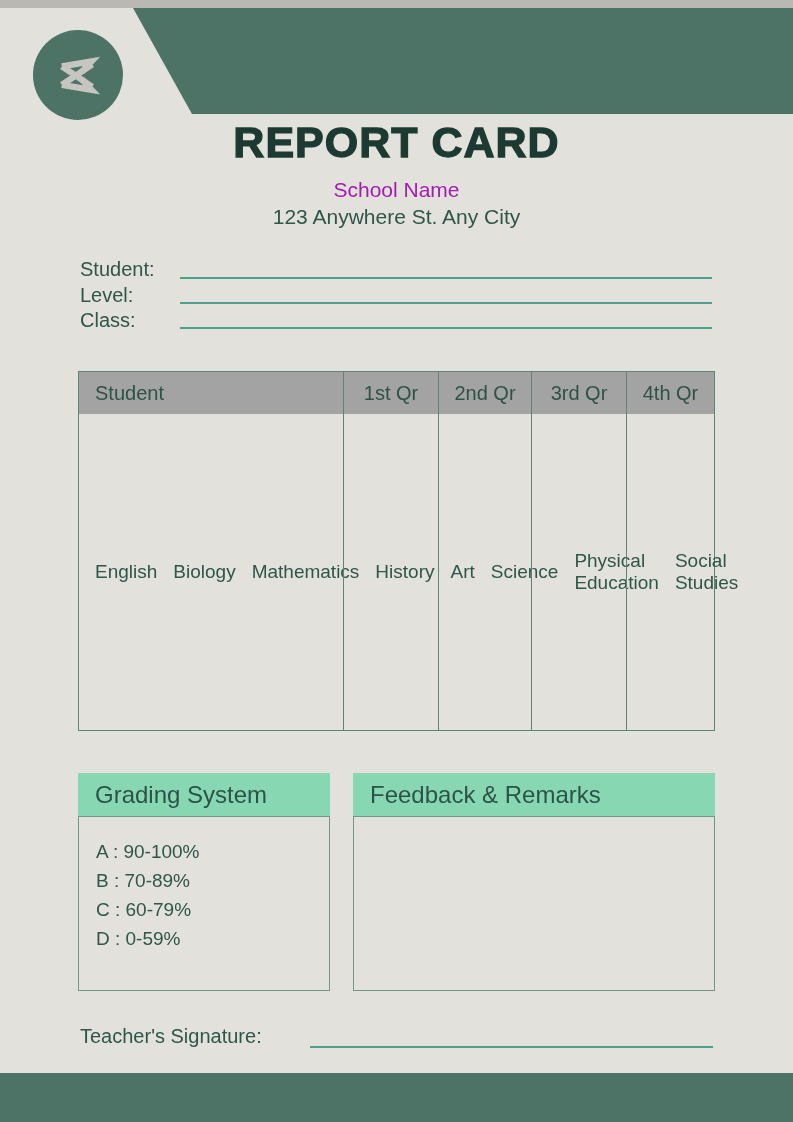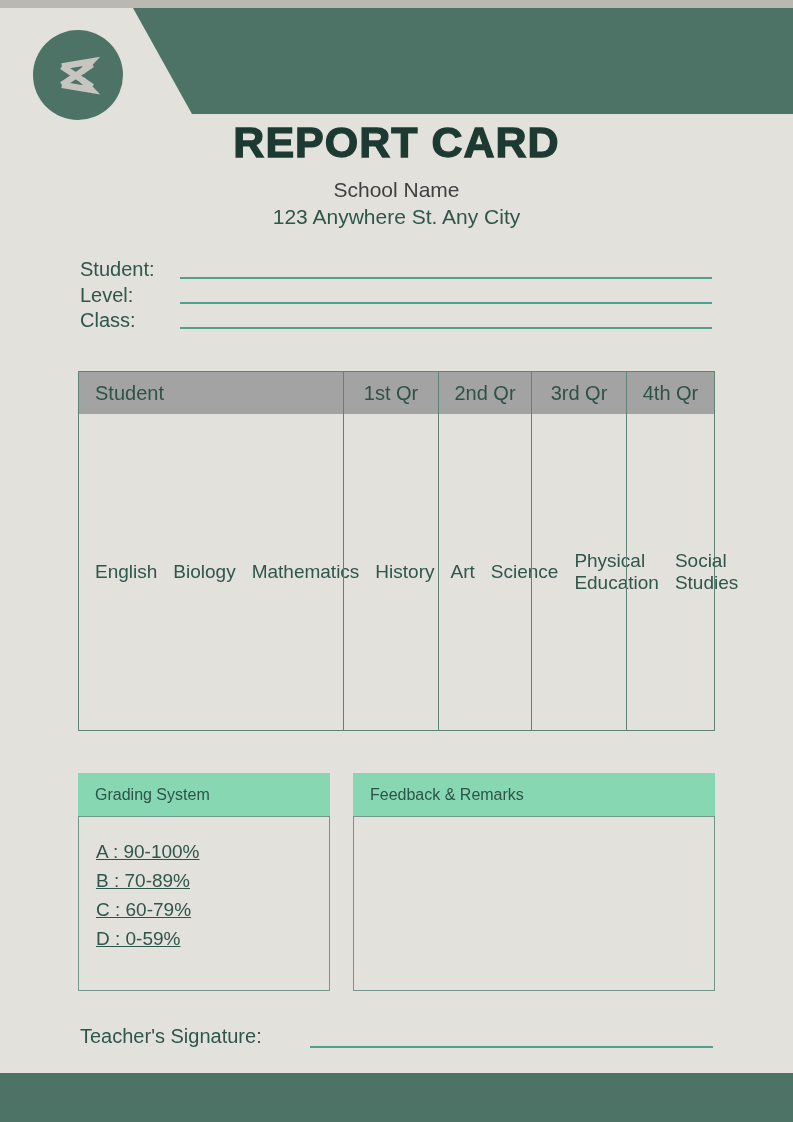--- a/index.html
+++ b/index.html
@@ -28,21 +28,21 @@
   
   .title{
     position:absolute;left:0;top:110px;width:793px;
     text-align:center;
     font-size:43px;font-weight:800;letter-spacing:1px;
     color:#1c3a32;
     -webkit-text-stroke:1.3px #1c3a32;
   }
   .school-name{
     position:absolute;left:0;top:170px;width:793px;
-    text-align:center;font-size:21px;color:#404040;
+    text-align:center;font-size:21px;color:#a21caf;
   }
   .school-address{
     position:absolute;left:0;top:197px;width:793px;
     text-align:center;font-size:21px;color:#2f564b;
   }
   
   .field-label{position:absolute;left:80px;font-size:20px;color:#2f564b;}
   .field-line{
     position:absolute;left:180px;width:532px;height:2px;
     background:#50a08e;
@@ -64,28 +64,28 @@
   .gcol-head.center{justify-content:center;}
   .gcol-body{flex:1;display:flex;}
   .subject-row{
     flex:1;display:flex;align-items:center;
     padding-left:16px;font-size:19px;color:#2f564b;
   }
   
   .box-head{
     position:absolute;height:43px;background:#87d8b2;
     display:flex;align-items:center;padding-left:17px;
-    font-size:16px;color:#2d5348;box-sizing:border-box;
+    font-size:24px;color:#2d5348;box-sizing:border-box;
   }
   .box-body{
     position:absolute;background:#e2e1db;
     border:1px solid #72968a;box-sizing:border-box;
   }
   .grading-rows{padding:20px 0 0 17px;font-size:19px;color:#2f564b;}
-  .grading-rows div{height:29px;line-height:29px;text-decoration:underline;}
+  .grading-rows div{height:29px;line-height:29px;}
   
   .sig-label{position:absolute;left:80px;top:1017px;font-size:20px;color:#2f564b;}
   .sig-line{position:absolute;left:310px;top:1038px;width:403px;height:2px;background:#50a08e;}
   
   .band-bottom{
     position:absolute;left:0;top:1065px;width:793px;height:57px;
     background:#4d7367;
   }
 </style>
 </head>

